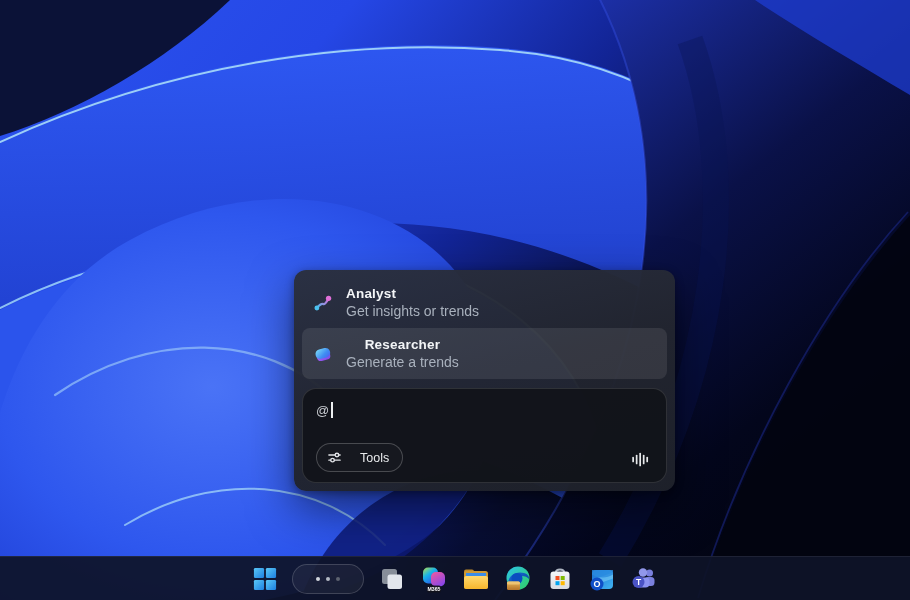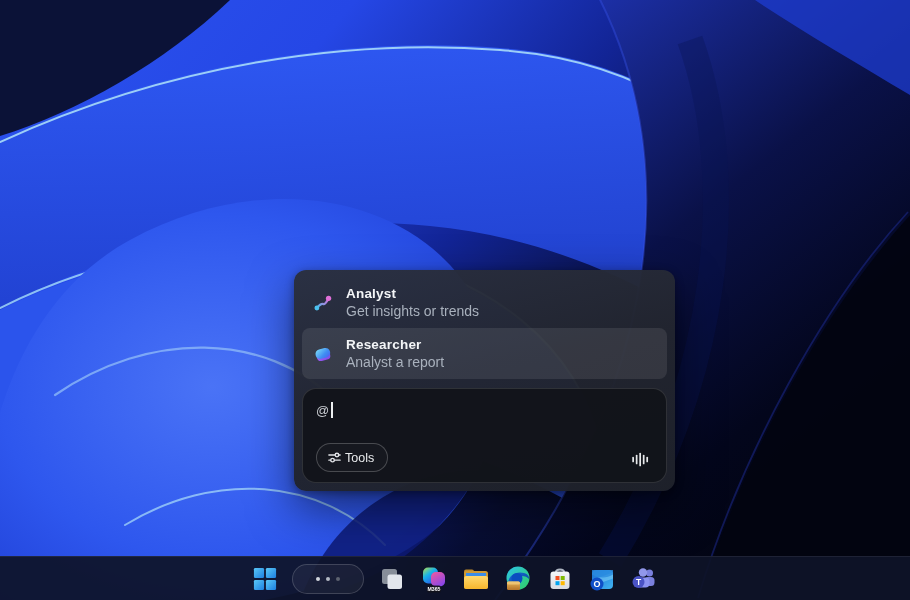--- a/index.html
+++ b/index.html
@@ -14,39 +14,39 @@
     border-radius:12px;
     background:linear-gradient(168deg, rgba(42,47,62,.97) 0%, rgba(34,37,47,.97) 45%, rgba(30,33,42,.98) 100%);
     box-shadow:0 18px 45px rgba(0,0,0,.5), 0 2px 8px rgba(0,0,0,.35);
     padding:7px 8px 8px 8px;
     margin-left:28px;
   }
   .agent-row {
     display:flex; align-items:center; gap:13px;
     padding:8px 11px; border-radius:8px; cursor:default;
   }
-  .agent-row.highlighted { background:rgba(255,255,255,.09); }
+  .agent-row.highlighted { background:rgba(255,255,255,.09);text-align:center; }
   .agent-icon { width:20px; height:20px; flex:0 0 20px; display:grid; place-items:center; }
   .agent-title { font-size:13.5px; font-weight:700; color:#f3f5f7; line-height:18px; letter-spacing:.2px; }
   .agent-sub   { font-size:14px; color:#a9b1bd; line-height:17px; }
 
   .prompt-box {
     margin-top:9px; height:95px; border-radius:14px;
     background:rgba(17,19,25,.94);
     border:1px solid rgba(255,255,255,.13);
     padding:13px 13px 10px 13px;
     display:flex; flex-direction:column; justify-content:space-between;
   }
   .prompt-line { font-size:13px; color:#c9ccd2; display:flex; align-items:center; }
   .caret { display:inline-block; width:1.5px; height:16px; background:#eceef0; margin-left:2px;
            animation:blink 1.1s step-end infinite; }
   @keyframes blink { 50% { opacity:0; } }
   .prompt-bottom { display:flex; align-items:flex-end; justify-content:space-between; }
   .tools-btn {
-    display:inline-flex; align-items:center; gap:3px;
+    display:inline-flex; align-items:center; gap:18px;
     padding:6px 13px 6px 10px; border-radius:16px;
     background:rgba(255,255,255,.02);
     border:1px solid rgba(255,255,255,.22);
     color:#e8eaec; font-size:12.5px; font-family:inherit; cursor:pointer;
   }
   .voice { width:22px; height:22px; display:grid; place-items:center; margin:0 3px 2px 0; cursor:pointer; }
 
   
   .taskbar {
     position:absolute; left:0; bottom:0; width:910px; height:44px;
@@ -153,21 +153,21 @@
             </linearGradient>
           </defs>
           <g transform="rotate(-14 10 10)">
             <rect x="3.2" y="8.2" width="13.6" height="8.2" rx="4" fill="url(#reG2)"></rect>
             <rect x="2.6" y="4.6" width="14.8" height="9.6" rx="4.6" fill="url(#reG1)"></rect>
           </g>
         </svg>
       </span>
       <div class="agent-text">
         <div class="agent-title">Researcher</div>
-        <div class="agent-sub">Analyst a report</div>
+        <div class="agent-sub">Generate a trends</div>
       </div>
     </div>
 
     <div class="prompt-box">
       <div class="prompt-line">
         <span>@</span>
         <span class="caret"></span>
       </div>
       <div class="prompt-bottom">
         <button class="tools-btn">

